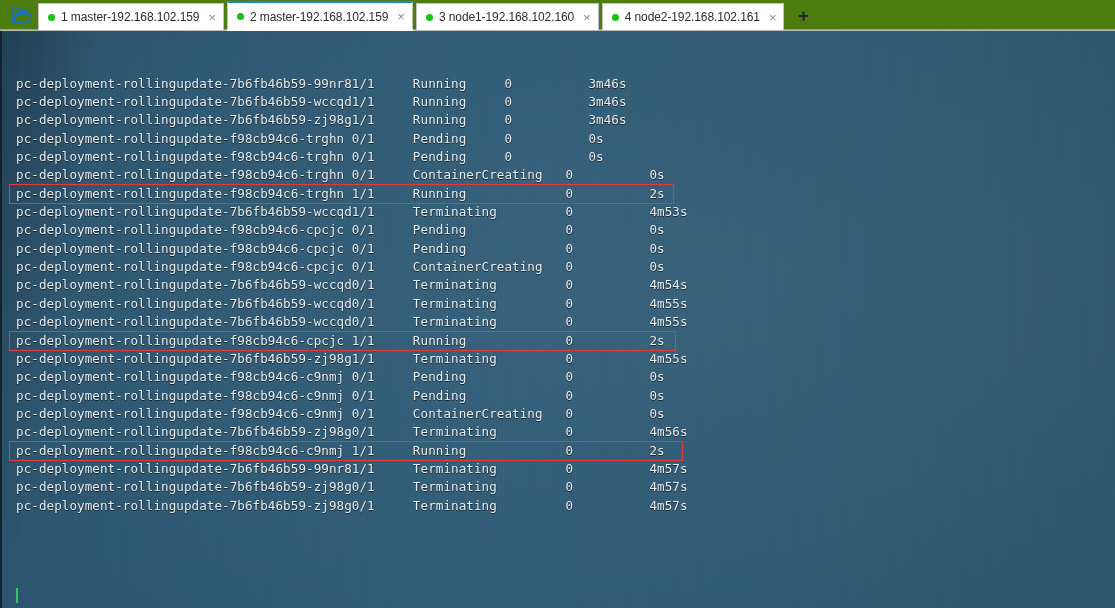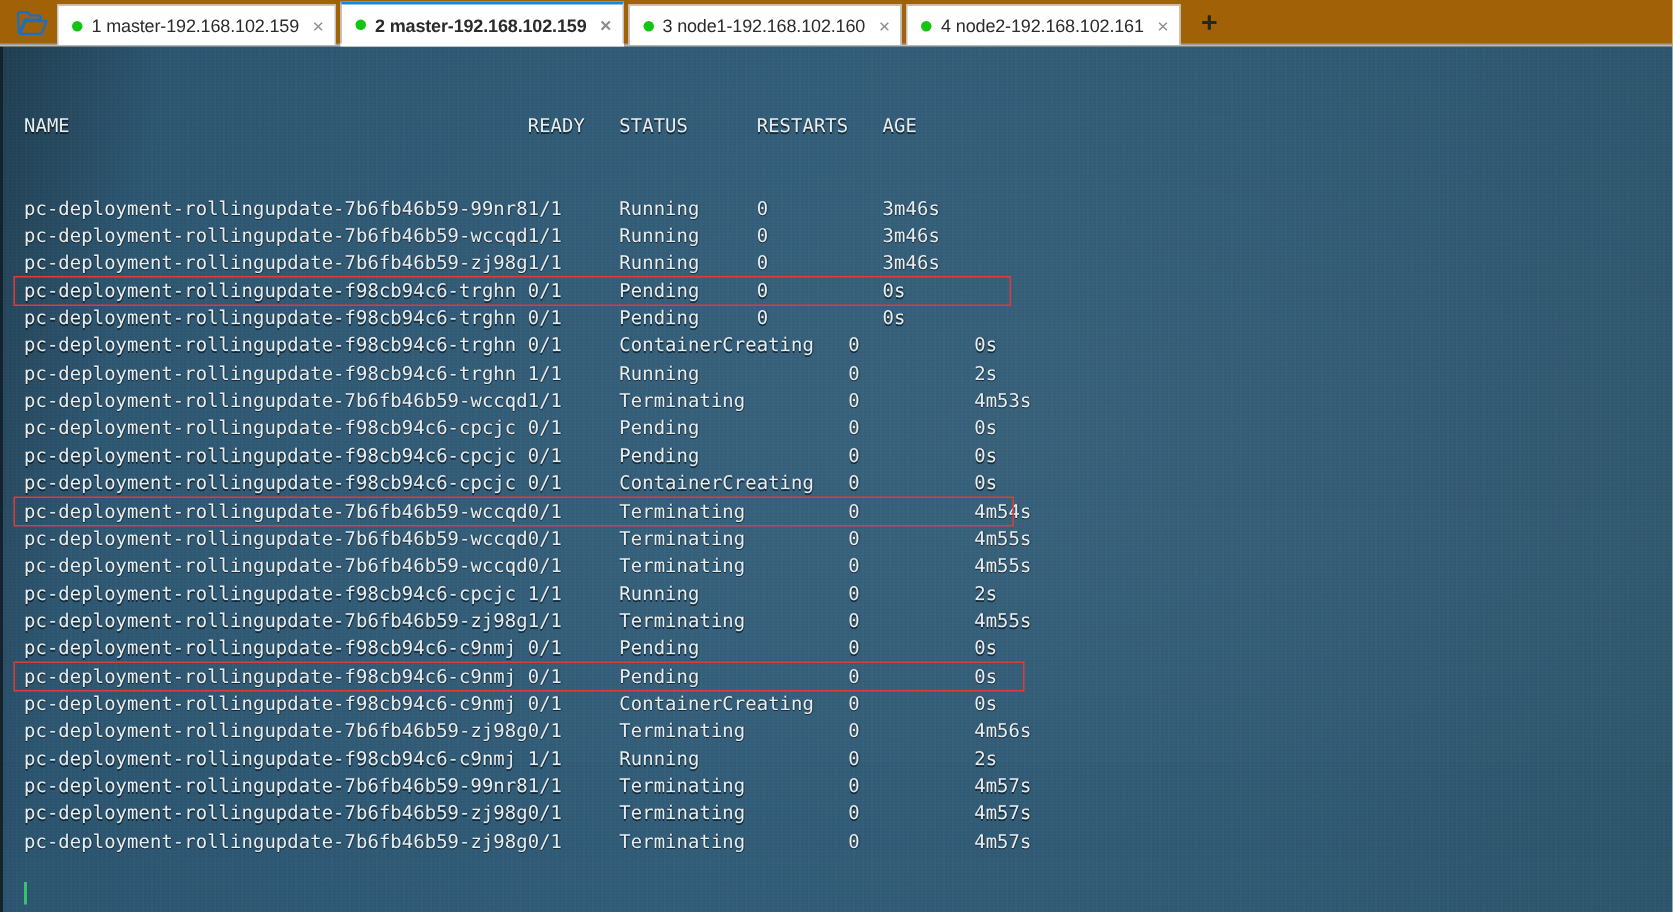--- a/index.html
+++ b/index.html
@@ -11,21 +11,21 @@
     width: 1115px;
     height: 608px;
     overflow: hidden;
     font-family: "Liberation Sans", sans-serif;
   }
 
   
   #tabbar {
     position: relative;
     height: 31px;
-    background: #a16207;
+    background: #4d7c0f;
     border-bottom: 1px solid #b9b9b9;
     display: flex;
     align-items: flex-end;
     box-sizing: border-box;
     padding-left: 4px;
   }
   #tabbar::after {
     content: "";
     position: absolute;
     left: 0; right: 0; bottom: 0;
@@ -57,21 +57,21 @@
     border-bottom: none;
     box-sizing: border-box;
     font-size: 12px;
     color: #2b2b2b;
     white-space: nowrap;
     z-index: 1;
   }
   .tab.active {
     border-top: 2px solid #1a86d8;
     background: #ffffff;
-    font-weight: bold;
+    font-weight: normal;
     height: 29px;
     z-index: 3;
   }
   .tab.active::after {
     content: "";
     position: absolute;
     left: -1px; right: -1px; bottom: -1px;
     height: 2px;
     background: #ffffff;
     z-index: 4;
@@ -191,21 +191,20 @@
         <span class="status-dot" style="background: rgb(19, 196, 19);"></span>
         <span class="tab-label">4 node2-192.168.102.161</span>
         <span class="tab-close">×</span>
       </div>
     </div>
   <div class="newtab-btn">+</div>
 </div>
 
 <div id="terminal">
   <div id="screen">
-    <div class="line">NAME                                        READY   STATUS      RESTARTS   AGE</div>
     <div id="rows"><div class="line">pc-deployment-rollingupdate-7b6fb46b59-99nr81/1     Running     0          3m46s</div><div class="line">pc-deployment-rollingupdate-7b6fb46b59-wccqd1/1     Running     0          3m46s</div><div class="line">pc-deployment-rollingupdate-7b6fb46b59-zj98g1/1     Running     0          3m46s</div><div class="line">pc-deployment-rollingupdate-f98cb94c6-trghn 0/1     Pending     0          0s</div><div class="line">pc-deployment-rollingupdate-f98cb94c6-trghn 0/1     Pending     0          0s</div><div class="line">pc-deployment-rollingupdate-f98cb94c6-trghn 0/1     ContainerCreating   0          0s</div><div class="line">pc-deployment-rollingupdate-f98cb94c6-trghn 1/1     Running             0          2s</div><div class="line">pc-deployment-rollingupdate-7b6fb46b59-wccqd1/1     Terminating         0          4m53s</div><div class="line">pc-deployment-rollingupdate-f98cb94c6-cpcjc 0/1     Pending             0          0s</div><div class="line">pc-deployment-rollingupdate-f98cb94c6-cpcjc 0/1     Pending             0          0s</div><div class="line">pc-deployment-rollingupdate-f98cb94c6-cpcjc 0/1     ContainerCreating   0          0s</div><div class="line">pc-deployment-rollingupdate-7b6fb46b59-wccqd0/1     Terminating         0          4m54s</div><div class="line">pc-deployment-rollingupdate-7b6fb46b59-wccqd0/1     Terminating         0          4m55s</div><div class="line">pc-deployment-rollingupdate-7b6fb46b59-wccqd0/1     Terminating         0          4m55s</div><div class="line">pc-deployment-rollingupdate-f98cb94c6-cpcjc 1/1     Running             0          2s</div><div class="line">pc-deployment-rollingupdate-7b6fb46b59-zj98g1/1     Terminating         0          4m55s</div><div class="line">pc-deployment-rollingupdate-f98cb94c6-c9nmj 0/1     Pending             0          0s</div><div class="line">pc-deployment-rollingupdate-f98cb94c6-c9nmj 0/1     Pending             0          0s</div><div class="line">pc-deployment-rollingupdate-f98cb94c6-c9nmj 0/1     ContainerCreating   0          0s</div><div class="line">pc-deployment-rollingupdate-7b6fb46b59-zj98g0/1     Terminating         0          4m56s</div><div class="line">pc-deployment-rollingupdate-f98cb94c6-c9nmj 1/1     Running             0          2s</div><div class="line">pc-deployment-rollingupdate-7b6fb46b59-99nr81/1     Terminating         0          4m57s</div><div class="line">pc-deployment-rollingupdate-7b6fb46b59-zj98g0/1     Terminating         0          4m57s</div><div class="line">pc-deployment-rollingupdate-7b6fb46b59-zj98g0/1     Terminating         0          4m57s</div></div>
   </div>
   <div id="cursor"></div>
   <div id="highlights">
       <div class="hl-box" style="top: 152.8px; left: 7px; height: 20.35px; width: 665px; border-color: rgb(224, 58, 58);"></div>
       <div class="hl-box" style="top: 299.6px; left: 7px; height: 20.35px; width: 667px; border-color: rgb(224, 58, 58);"></div>
       <div class="hl-box" style="top: 409.7px; left: 7px; height: 20.35px; width: 674px; border-color: rgb(224, 58, 58);"></div>
     </div>
 </div>
 

